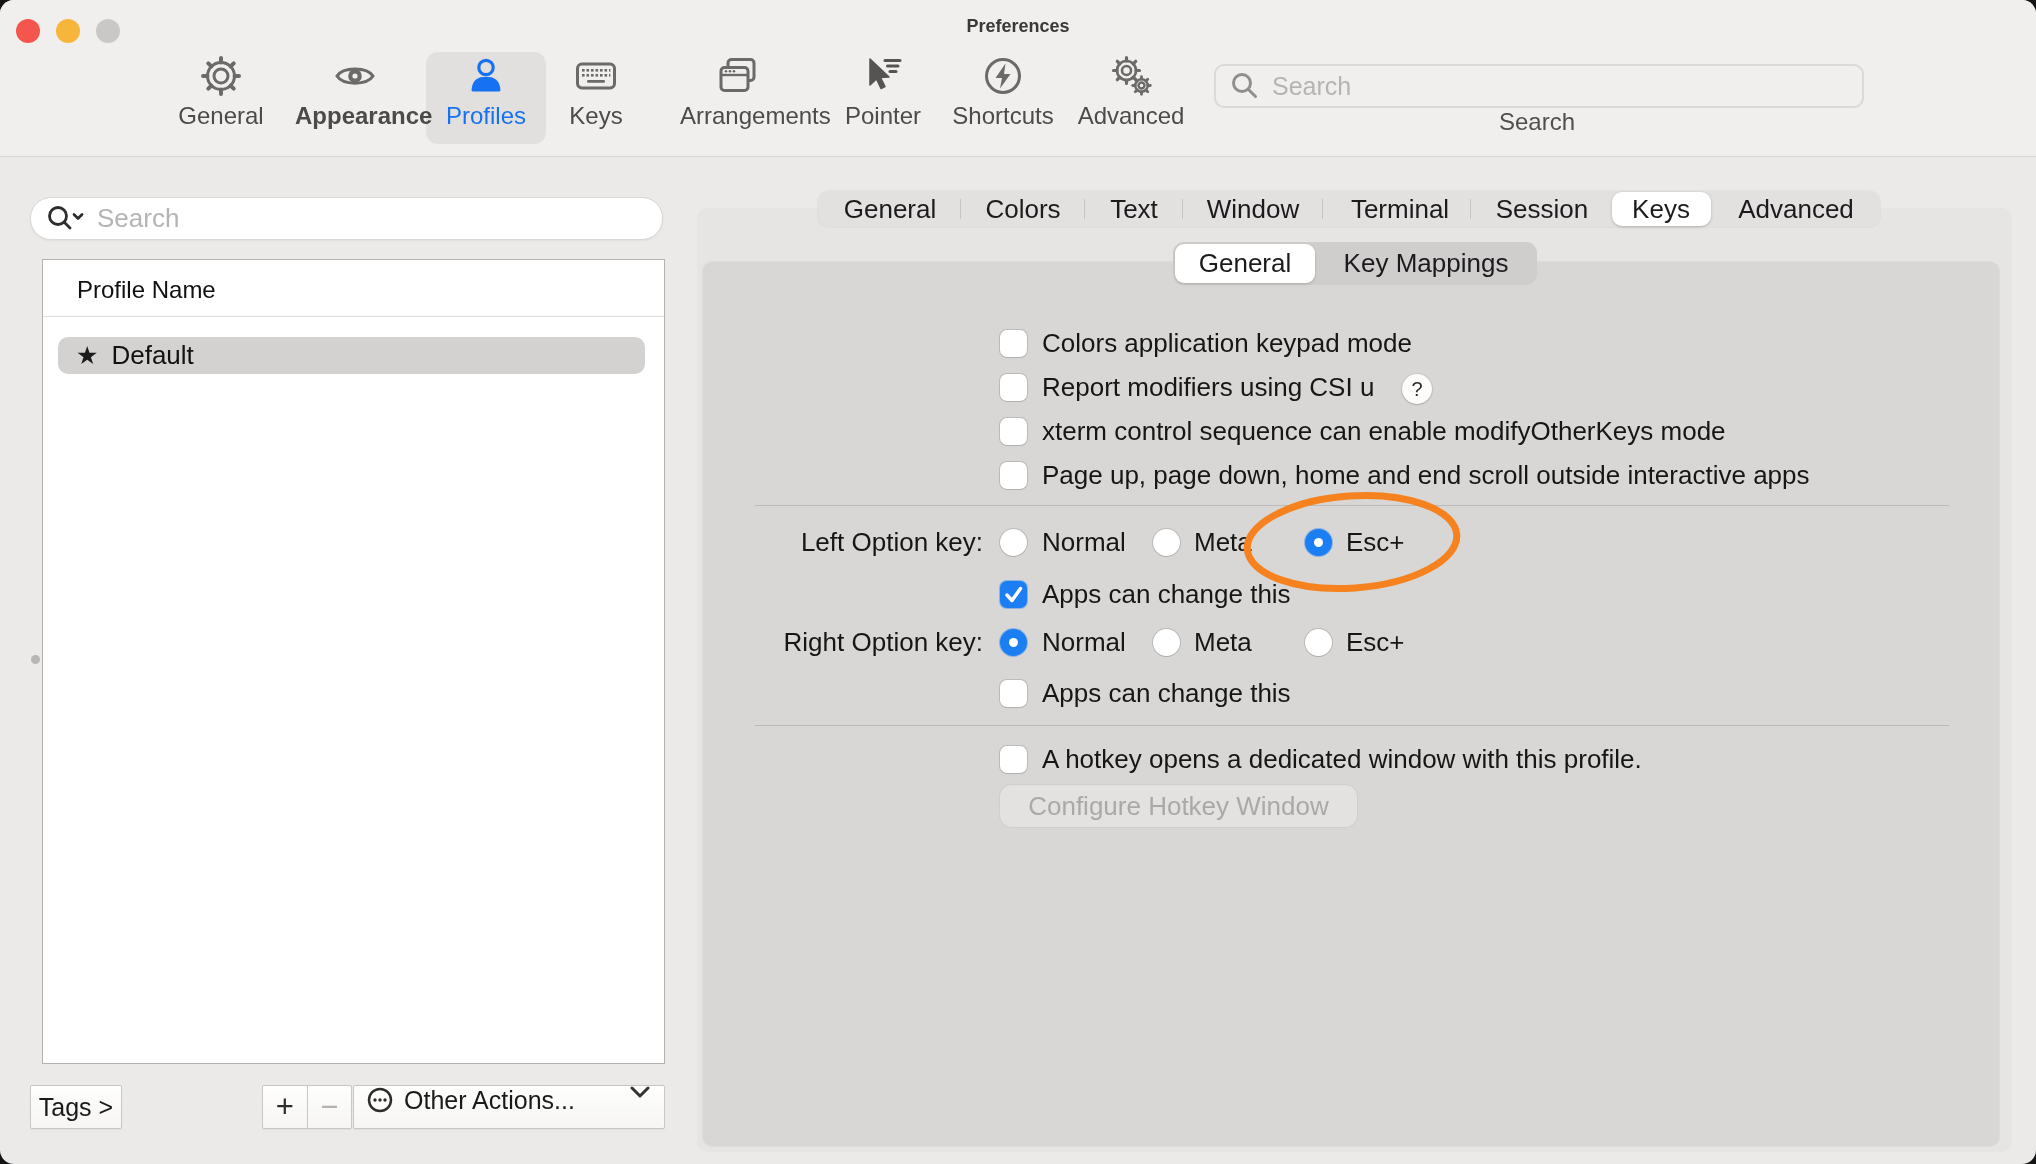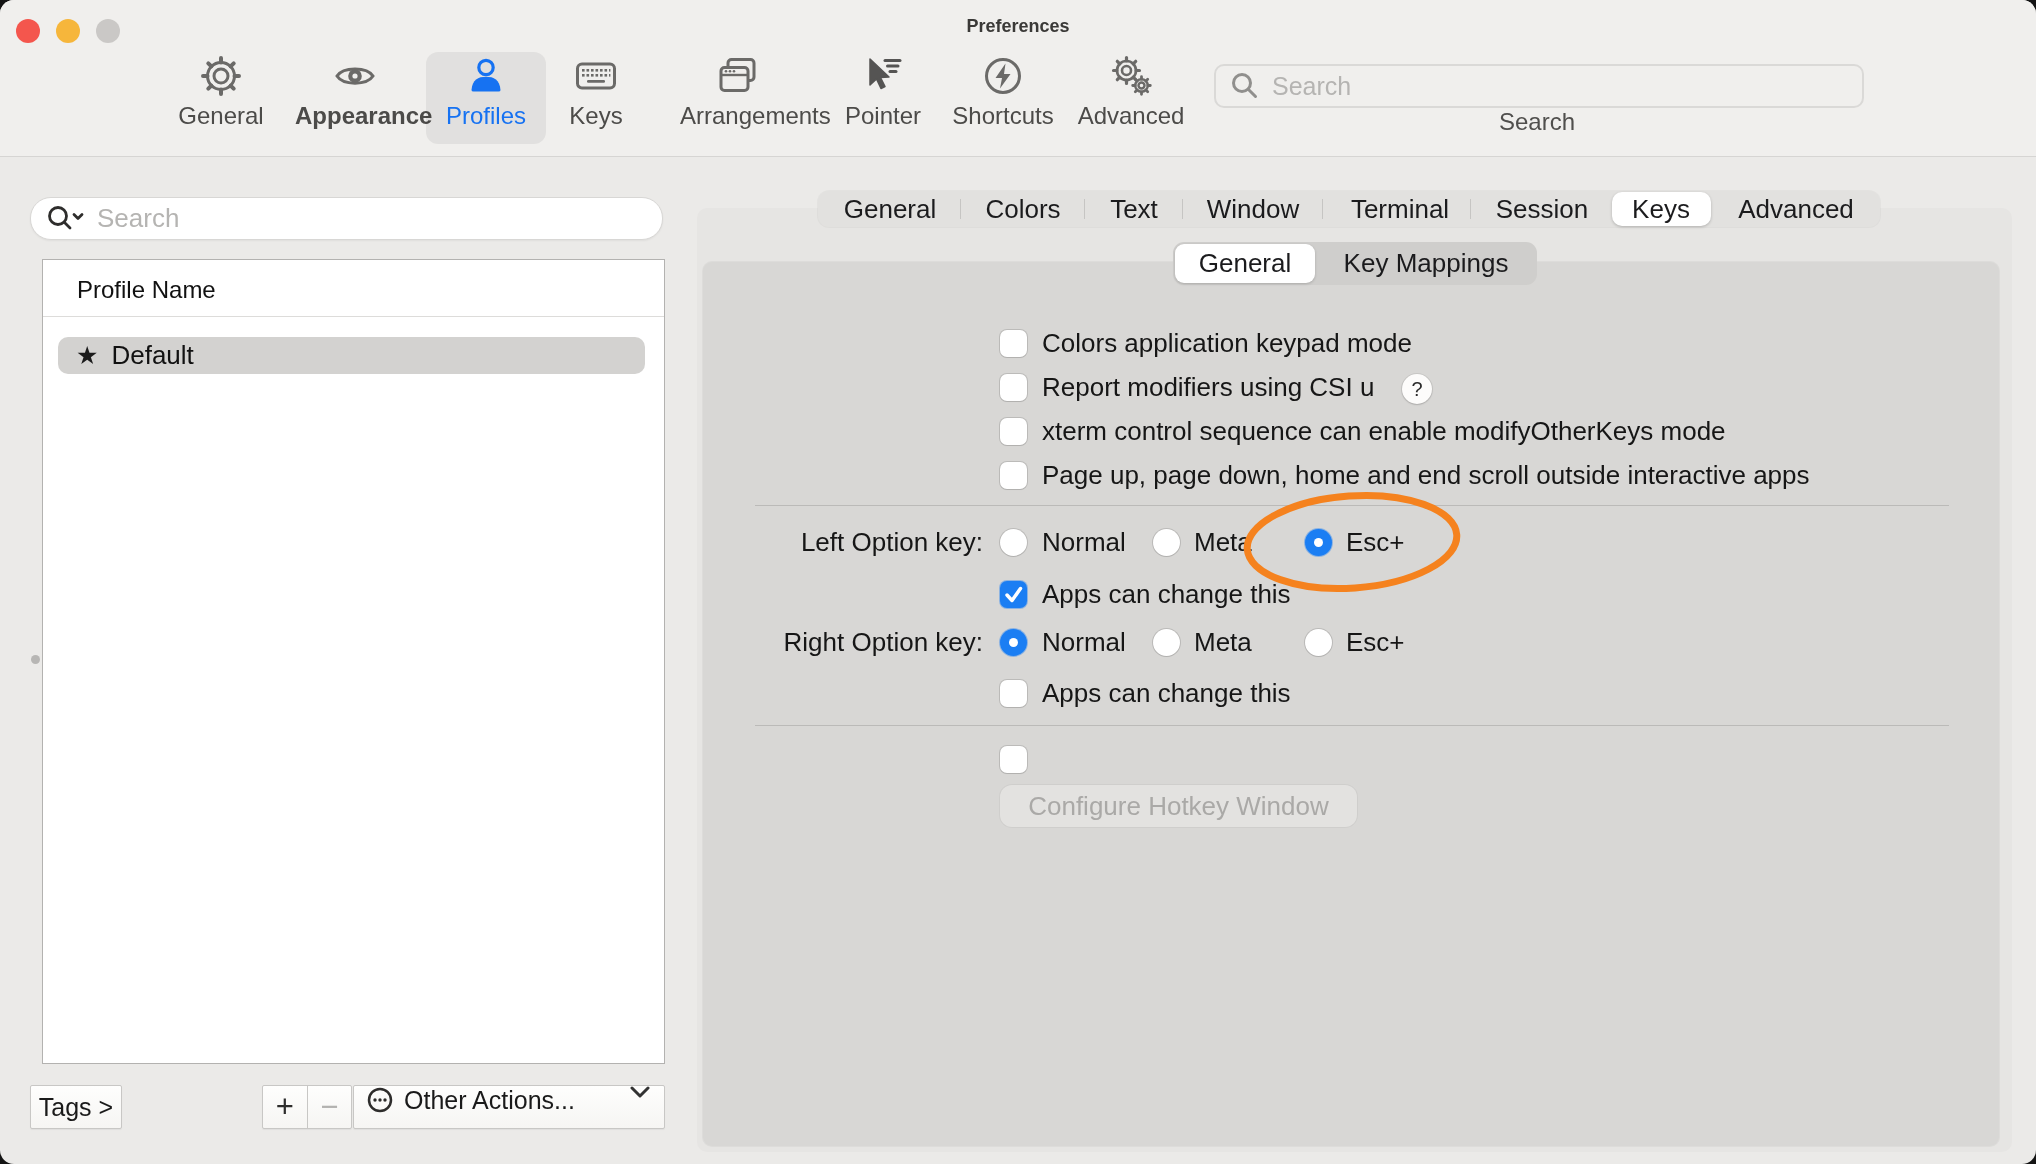--- a/index.html
+++ b/index.html
@@ -304,20 +304,21 @@
   <div class="lbl" style="left:1194px;top:629px;">Meta</div>
   <div class="radio" style="left:1305px;top:629px;"></div>
   <div class="lbl" style="left:1346px;top:629px;">Esc+</div>
 
   <div class="cb" style="top:680px;"></div>
   <div class="lbl" style="left:1042px;top:680px;">Apps can change this</div>
 
   <div class="sep" style="top:725px;"></div>
 
   <div class="cb" style="top:746px;"></div>
+  <div class="lbl" style="left:1042px;top:746px;">A hotkey opens a dedicated window with this profile.</div>
   <div class="config-btn">Configure Hotkey Window</div>
 
   <svg class="annotation-svg" width="260" height="145" viewBox="0 0 260 145">
     <ellipse cx="127" cy="72" rx="105" ry="46" fill="none" stroke="#f5821e" stroke-width="7" stroke-linecap="round" transform="rotate(-4 127 72)"></ellipse>
   </svg>
 
 </div>
 </div>
 
 </body></html>

